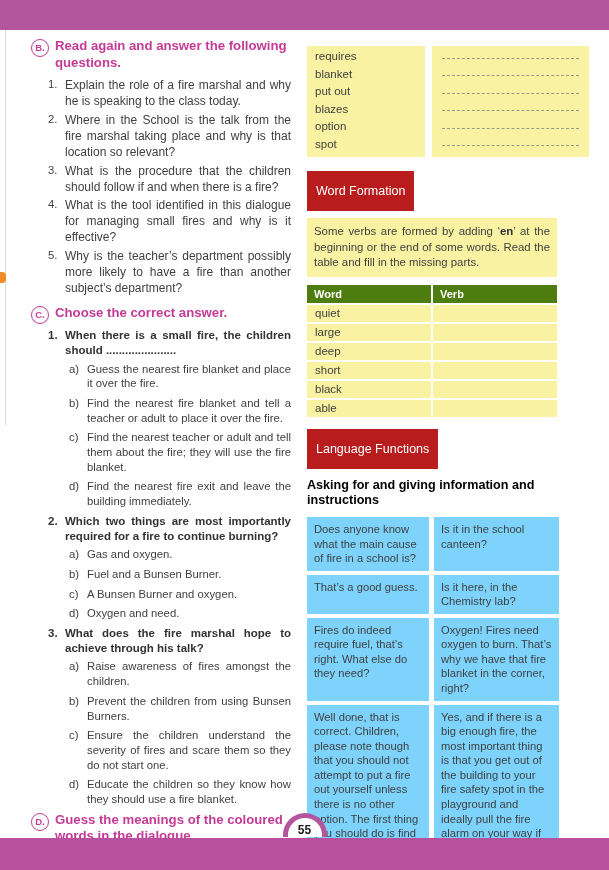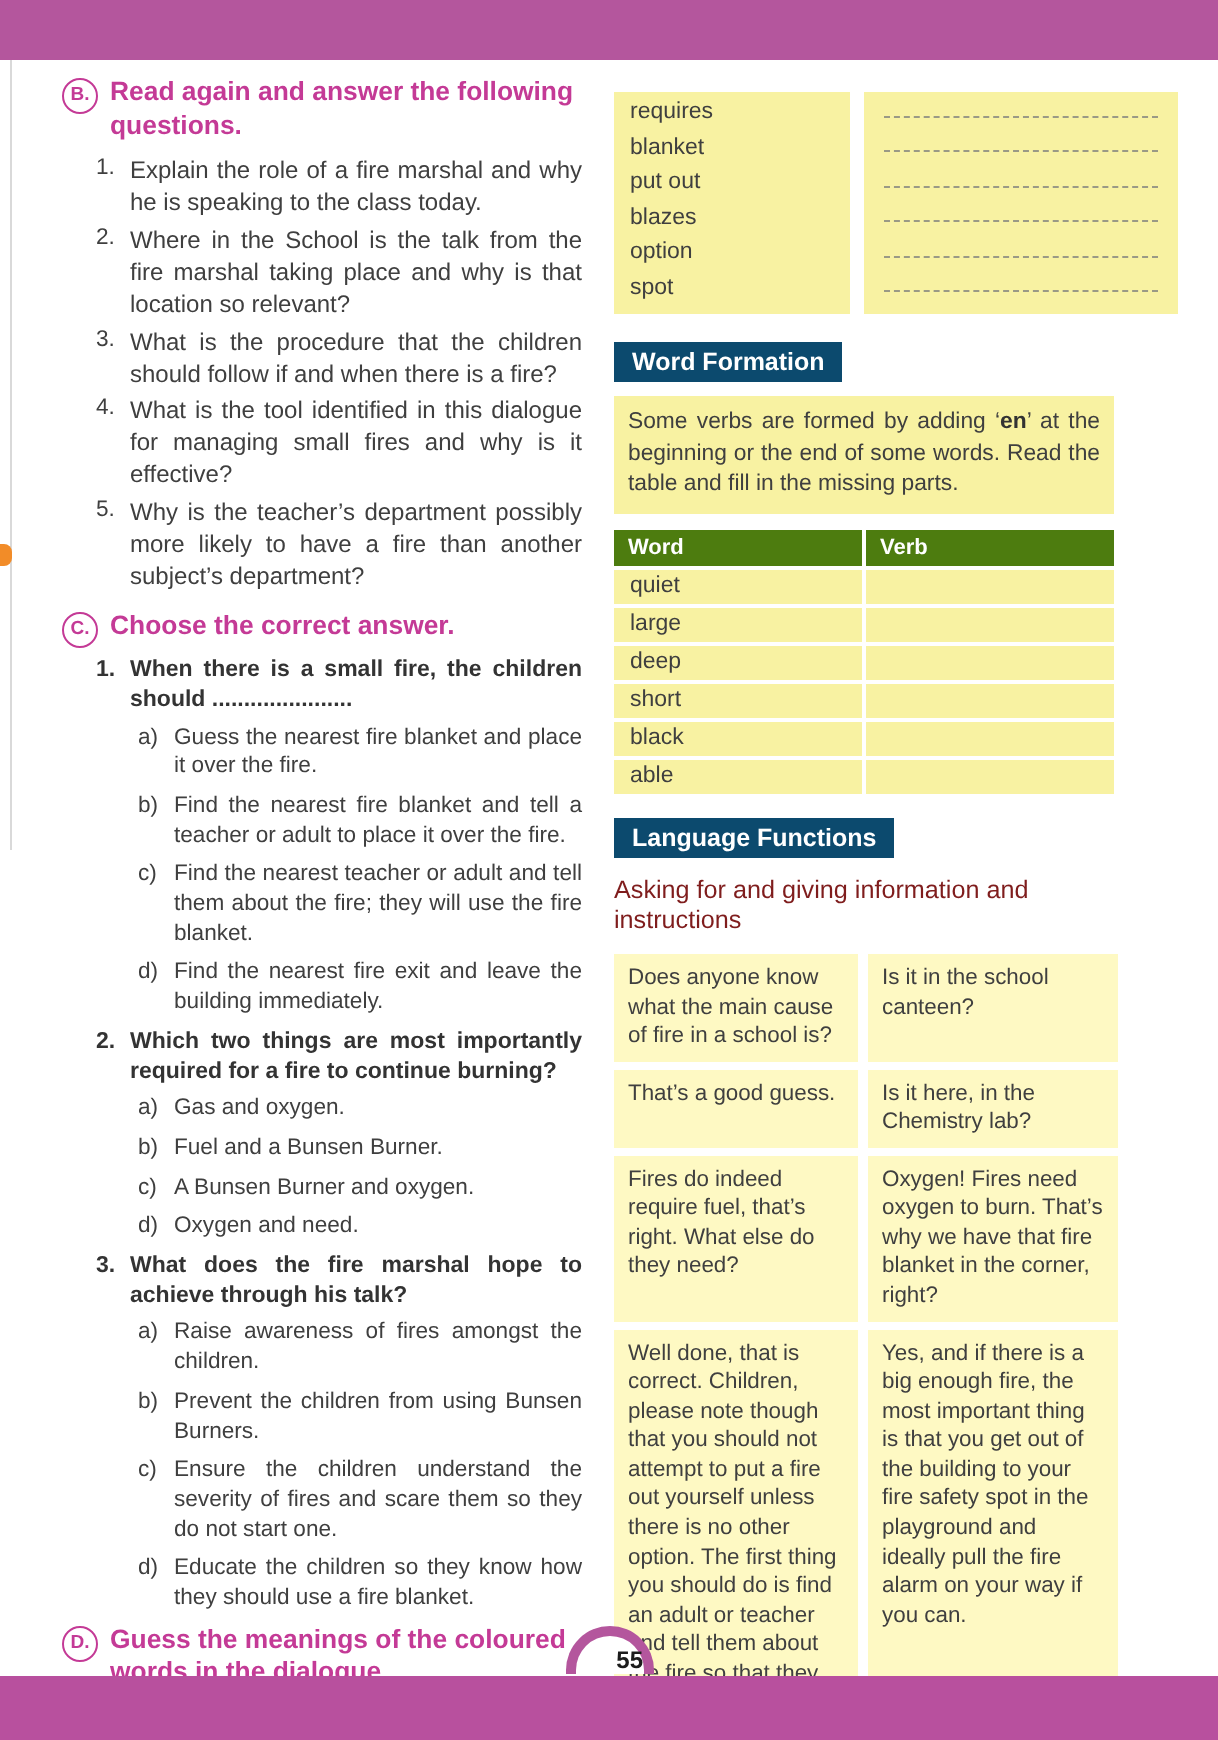--- a/index.html
+++ b/index.html
@@ -61,49 +61,49 @@
   .d-defline{height:20px;display:flex;align-items:center;padding:0 10px;}
   .dash{width:100%;border-bottom:1px dashed #9a9a85;height:1px;}
 
   
   .cont-table{display:grid;grid-template-columns:118px 1fr;gap:7px;width:282px;margin-bottom:14px;}
   .cont-words,.cont-lines{padding:3px 0;}
   .cont-word{display:block;font-size:11.5px;padding:1px 8px;height:15.5px;}
   .cont-line{height:17.5px;display:flex;align-items:center;padding:0 10px;}
 
   
-  .badge{display:inline-block;background:#0c4a6e;color:#fff;font-weight:bold;
-         font-size:12.5px;padding:3px 9px;margin-bottom:7px;}
+  .badge{display:inline-block;background:#b91c1c;color:#fff;font-weight:normal;
+         font-size:12.5px;padding:13px 9px;margin-bottom:7px;}
 
   
   .intro-box{background:#f8f2a2;width:236px;padding:6px 7px;font-size:11.4px;
              line-height:1.36;text-align:justify;margin-bottom:8px;}
   .intro-box b{color:#333;}
 
   
   .wv-table{width:250px;margin-bottom:12px;}
   .wv-head{display:grid;grid-template-columns:1fr 1fr;gap:2px;margin-bottom:2px;}
   .wv-row{display:grid;grid-template-columns:1fr 1fr;gap:2px;margin-bottom:2px;}
   .wv-word{font-size:11.5px;padding:2.5px 8px;}
   .wv-empty{min-height:17px;}
 
   
-  .lf-subtitle{color:#7f1d1d;font-weight:normal;font-size:12.6px;line-height:1.25;
+  .lf-subtitle{color:#000000;font-weight:bold;font-size:12.6px;line-height:1.25;
                margin:2px 0 8px 0;width:270px;}
   .dlg-table{width:252px;margin-bottom:14px;}
   .dlg-row{display:grid;grid-template-columns:122px 1fr;gap:5px;margin-bottom:4px;}
-  .dlg-cell{background:#fef9c3;padding:5px 7px;font-size:11.2px;line-height:1.3;}
+  .dlg-cell{background:#7dd3fc;padding:5px 7px;font-size:11.2px;line-height:1.3;}
 
   
   .page-badge{
     position:absolute;left:50%;bottom:33px;transform:translateX(-50%);
     width:34px;height:19px;background:#fff;
     border:5px solid #b4569d;border-bottom:none;
     border-radius:26px 26px 0 0;
-    display:flex;align-items:flex-end;justify-content:flex-end;
+    display:flex;align-items:flex-end;justify-content:center;
   }
   .page-badge span{font-size:12px;font-weight:bold;color:#1c1c1c;line-height:1;padding-bottom:1px;}
 </style>
 </head>
 <body>
 
 <div class="page">
   <div class="bar top"></div>
   <div class="edge-line"></div>
   <div class="edge-mark"></div>

